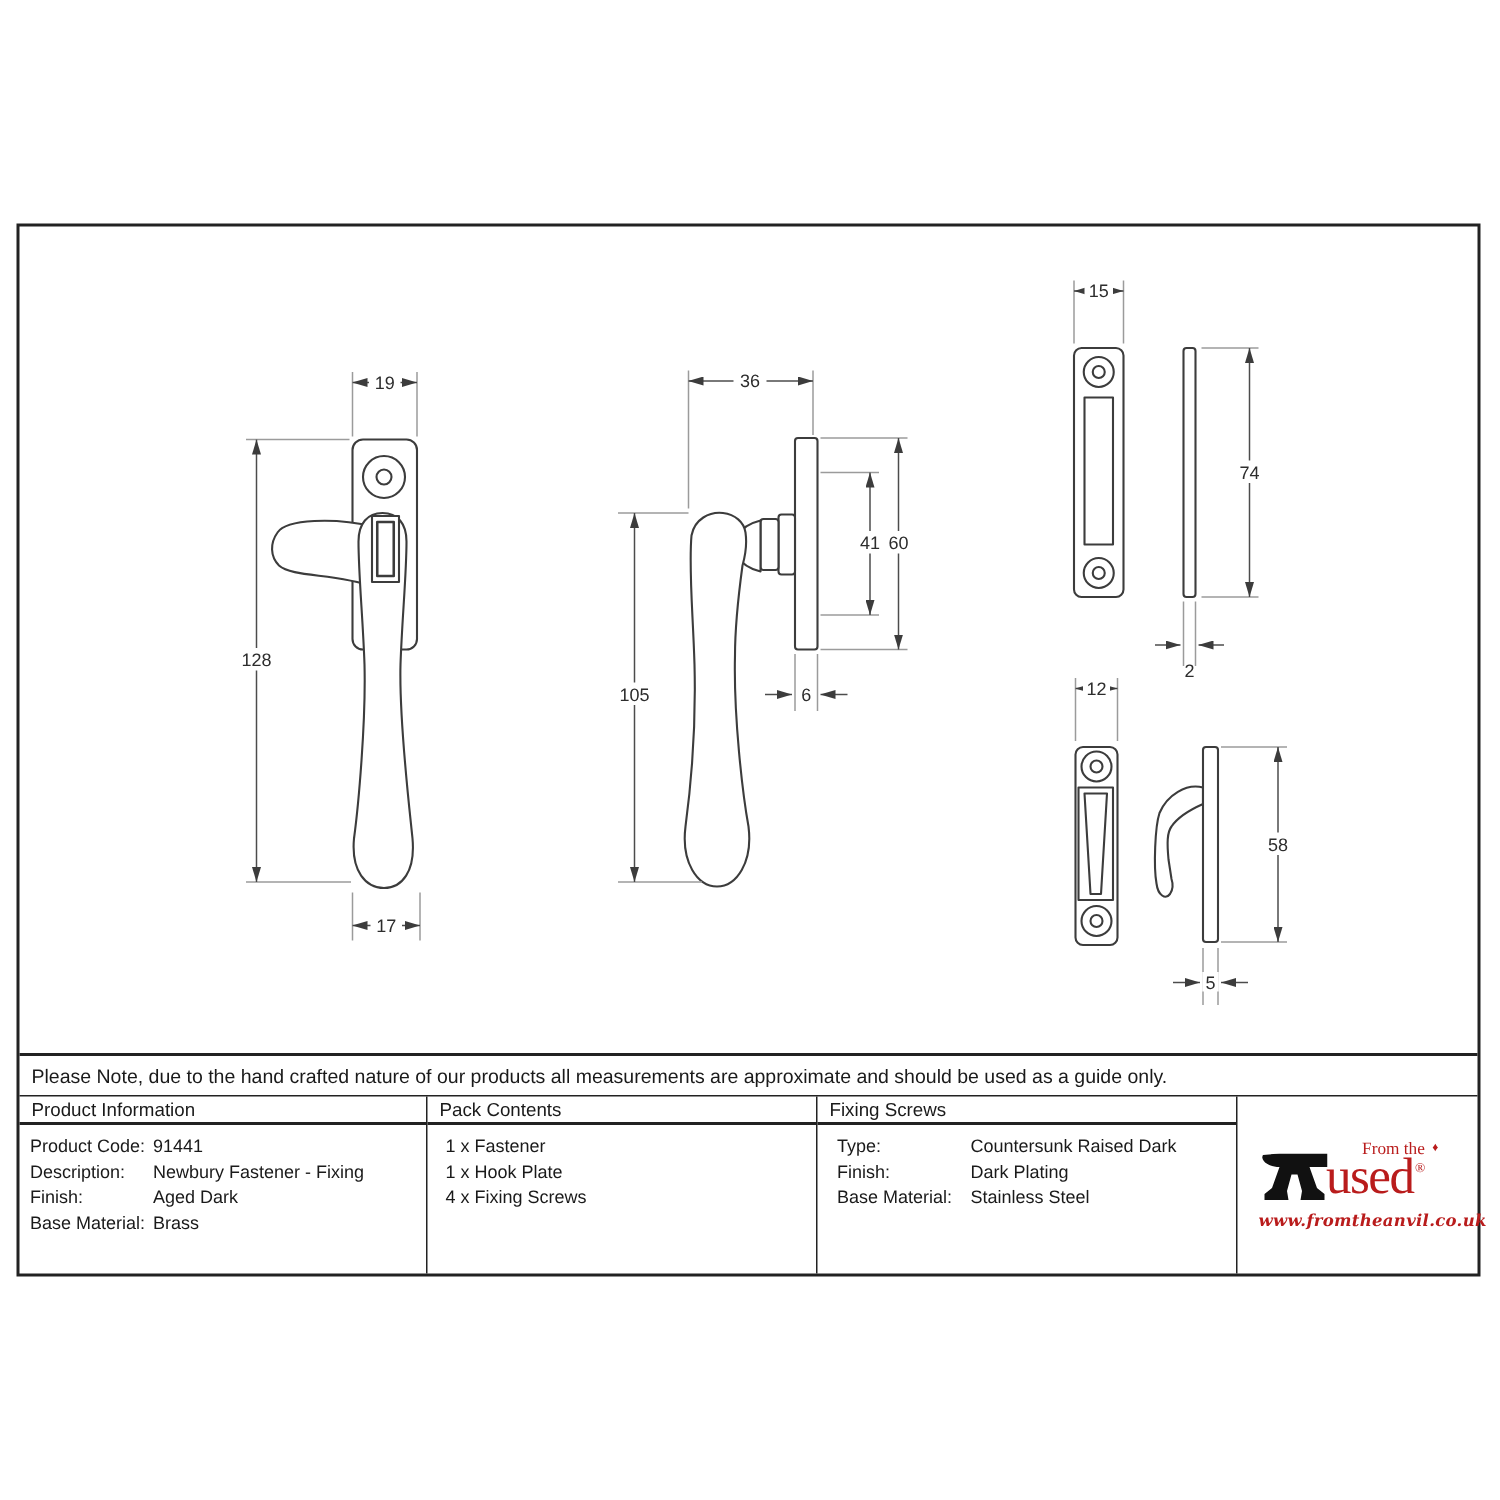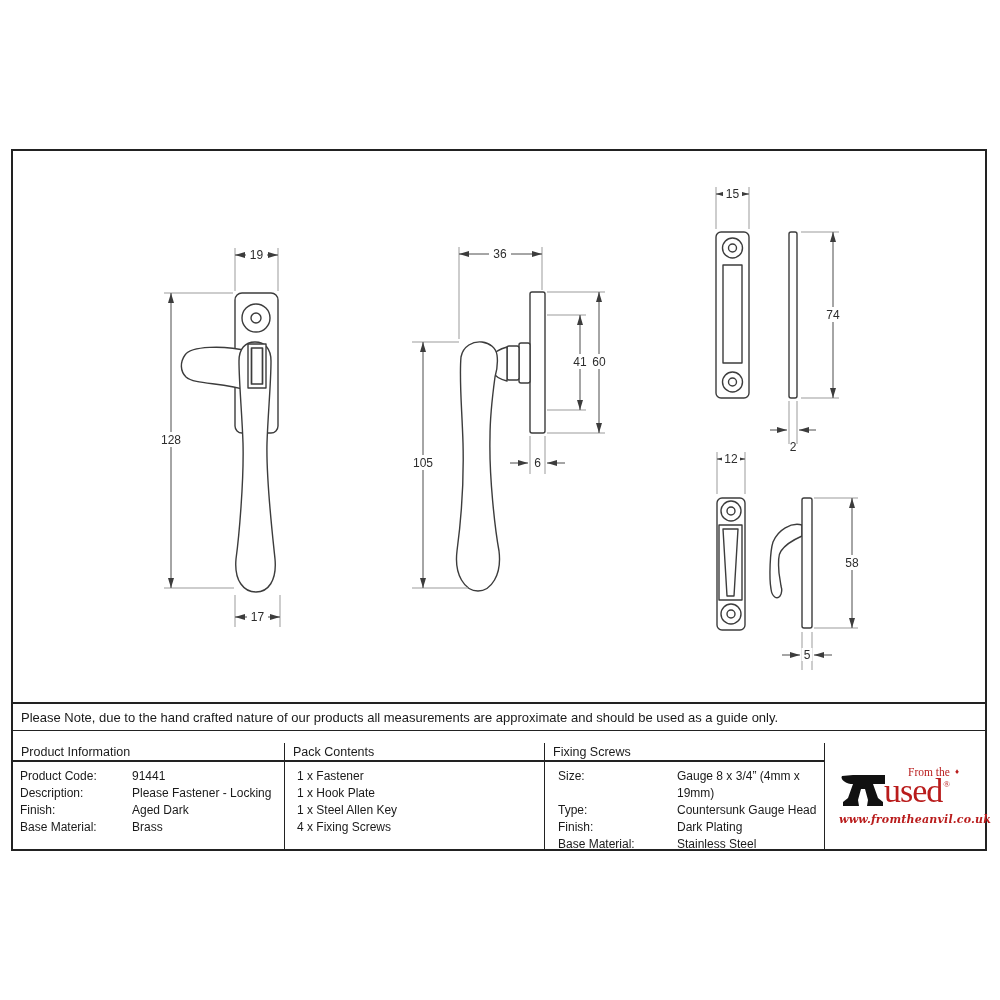--- a/index.html
+++ b/index.html
@@ -19,32 +19,32 @@
   .mask{fill:#fff;stroke:none;}
   .dimtxt{font-family:"Liberation Sans",sans-serif;font-size:12px;fill:#2d2d2d;
           text-anchor:middle;}
 
   
   .note-row{position:absolute;left:0;right:0;top:551px;height:29px;box-sizing:border-box;
             border-top:2px solid #222;border-bottom:1.5px solid #222;
             display:flex;align-items:center;padding-left:8px;font-size:13px;}
 
   
-  .info-table{position:absolute;left:0;right:0;top:580px;bottom:0;display:flex;margin-top:12px;}
+  .info-table{position:absolute;left:0;right:0;top:580px;bottom:0;display:flex;}
   .col{box-sizing:border-box;height:100%;}
   .col-1{width:272px;border-right:1.5px solid #222;}
   .col-2{width:260px;border-right:1.5px solid #222;}
   .col-3{width:280px;border-right:1.5px solid #222;}
   .col-4{flex:1;display:flex;align-items:center;justify-content:center;}
   .hdr{height:19px;box-sizing:border-box;border-bottom:2px solid #222;
        font-size:12.5px;padding:2px 0 0 8px;}
   .cells{padding:6px 0 0 7px;font-size:12px;}
   .cells.pack{padding-left:12px;}
   .cells.screws{padding-left:13px;}
-  .kv{display:flex;line-height:17px;gap:30px;}
+  .kv{display:flex;line-height:17px;}
   .kv .k{width:82px;flex:none;}
   .screws .kv .k{width:89px;}
   .li{line-height:17px;}
 
   
   .logo{position:relative;width:132px;height:60px;color:#b91c1c;}
   .logo-top{position:absolute;top:0;right:12px;font-family:"Liberation Serif",serif;
             font-size:11.5px;white-space:nowrap;}
   .diamond{font-size:8px;margin-left:5px;vertical-align:2px;}
   .logo-main{position:absolute;top:9px;left:2px;display:flex;align-items:flex-end;}
@@ -217,53 +217,48 @@
 
     <div class="col col-1">
       <div class="hdr">Product Information</div>
       <div class="cells">
         <div class="kv">
           <span class="k">Product Code:</span>
           <span class="v">91441</span>
         </div>
         <div class="kv">
           <span class="k">Description:</span>
-          <span class="v">Please Fastener - Locking</span>
+          <span class="v">Newbury Fastener - Fixing</span>
         </div>
         <div class="kv">
           <span class="k">Finish:</span>
           <span class="v">Aged Dark</span>
         </div>
         <div class="kv">
           <span class="k">Base Material:</span>
           <span class="v">Brass</span>
         </div>
       </div>
     </div>
 
     <div class="col col-2">
       <div class="hdr">Pack Contents</div>
       <div class="cells pack">
         <div class="li">1 x Fastener</div>
         <div class="li">1 x Hook Plate</div>
-        <div class="li">1 x Steel Allen Key</div>
         <div class="li">4 x Fixing Screws</div>
       </div>
     </div>
 
     <div class="col col-3">
       <div class="hdr">Fixing Screws</div>
       <div class="cells screws">
         <div class="kv">
-          <span class="k">Size:</span>
-          <span class="v">Gauge 8 x 3/4” (4mm x 19mm)</span>
-        </div>
-        <div class="kv">
           <span class="k">Type:</span>
-          <span class="v">Countersunk Gauge Head</span>
+          <span class="v">Countersunk Raised Dark</span>
         </div>
         <div class="kv">
           <span class="k">Finish:</span>
           <span class="v">Dark Plating</span>
         </div>
         <div class="kv">
           <span class="k">Base Material:</span>
           <span class="v">Stainless Steel</span>
         </div>
       </div>

